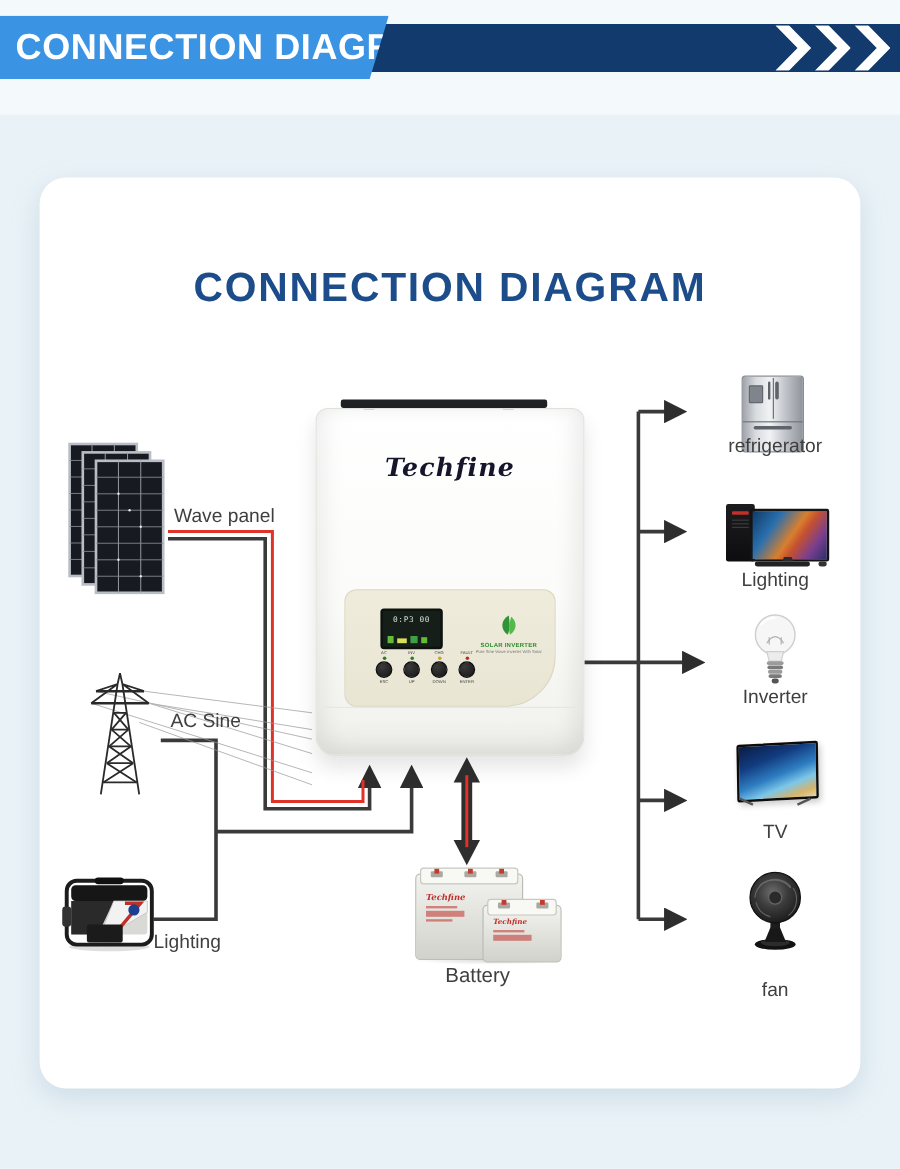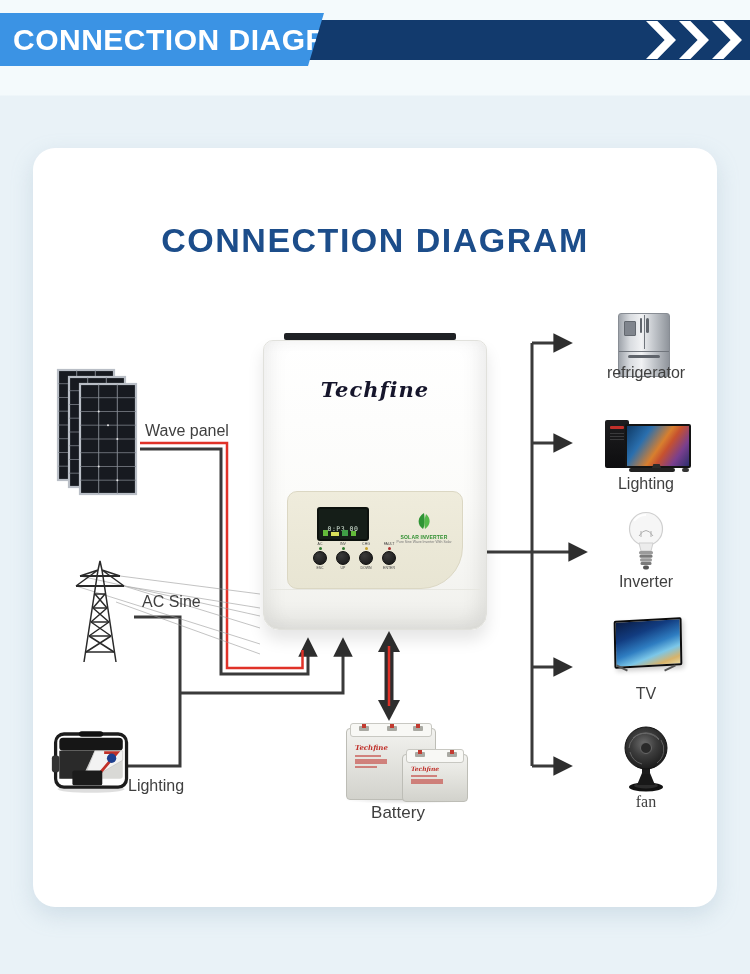--- a/index.html
+++ b/index.html
@@ -37,21 +37,21 @@
   .inv-notch{position:absolute;top:7px;width:9px;height:4px;background:#1f2125;}
   .inv-body{position:absolute;left:0;right:0;top:7px;bottom:0;background:linear-gradient(180deg,#ffffff 0%,#fbfbf9 55%,#f0f0ec 100%);
     border:1px solid #e1e1dc;border-radius:10px 10px 16px 16px;
     box-shadow:inset 0 -14px 18px rgba(0,0,0,.05),inset 12px 0 16px rgba(0,0,0,.03),inset -12px 0 16px rgba(0,0,0,.04),0 10px 16px rgba(0,0,0,.10);}
   .inv-brand{position:absolute;left:0;right:0;top:36px;text-align:center;
     font-family:"DejaVu Serif",serif;font-style:italic;font-weight:700;font-size:21px;color:#15152b;letter-spacing:1px;}
   .inv-crease{position:absolute;left:6px;right:6px;top:248px;height:1px;background:#e7e7e1;}
   .inv-panel{position:absolute;left:23px;top:150px;width:174px;height:96px;
     background:linear-gradient(180deg,#efecdc,#e8e5d3);border:1px solid #dbd7c3;border-radius:10px 10px 42px 10px;}
   .lcd{position:absolute;left:29px;top:15px;width:48px;height:30px;background:#151e18;border:2px solid #0d120e;border-radius:3px;}
-  .lcd-text{display:block;text-align:center;margin-top:16px;font-family:"DejaVu Sans Mono",monospace;
+  .lcd-text{display:block;text-align:center;margin-top:3px;font-family:"DejaVu Sans Mono",monospace;
     font-size:6.5px;color:#cfe0d2;letter-spacing:.5px;}
   .lcd-glyphs{position:absolute;left:4px;bottom:3px;display:flex;gap:3px;align-items:flex-end;}
   .lcd-glyphs i{display:block;}
   .g1{width:5px;height:6px;background:#63bb3a;}
   .g2{width:8px;height:4px;background:#d8e05a;}
   .g3{width:6px;height:6px;background:#3f9e46;}
   .g4{width:5px;height:5px;background:#63bb3a;}
   .btn-grid{position:absolute;left:22px;top:50px;display:flex;gap:3px;}
   .btn-col{width:20px;display:flex;flex-direction:column;align-items:center;}
   .led-label{font-size:3.5px;color:#444;line-height:4px;white-space:nowrap;}
@@ -368,13 +368,13 @@
   <rect x="21" y="41" width="8" height="7" fill="#1c1c1c"></rect>
   <circle cx="25" cy="22" r="21" fill="url(#fanG)" stroke="#111" stroke-width="1"></circle>
   <g stroke="#7d7d7d" stroke-width="1" fill="none" opacity="0.65">
     <path d="M25,22 m-17,0 a17,17 0 0 1 30,-9"></path>
     <path d="M25,22 m15,-8 a17,17 0 0 1 -4,23"></path>
     <path d="M25,22 m-4,16 a17,17 0 0 1 -12,-12"></path>
     <path d="M12,12 a18,18 0 0 1 26,2"></path>
   </g>
   <circle cx="25" cy="22" r="5.5" fill="#2a2a2a" stroke="#666" stroke-width="1"></circle>
 </svg>
-<div class="dev-label ctr" style="left:586px;top:793px;font-family:Liberation Serif, serif;">fan</div>
+<div class="dev-label ctr" style="left:586px;top:817px;">fan</div>
 
 </body></html>

